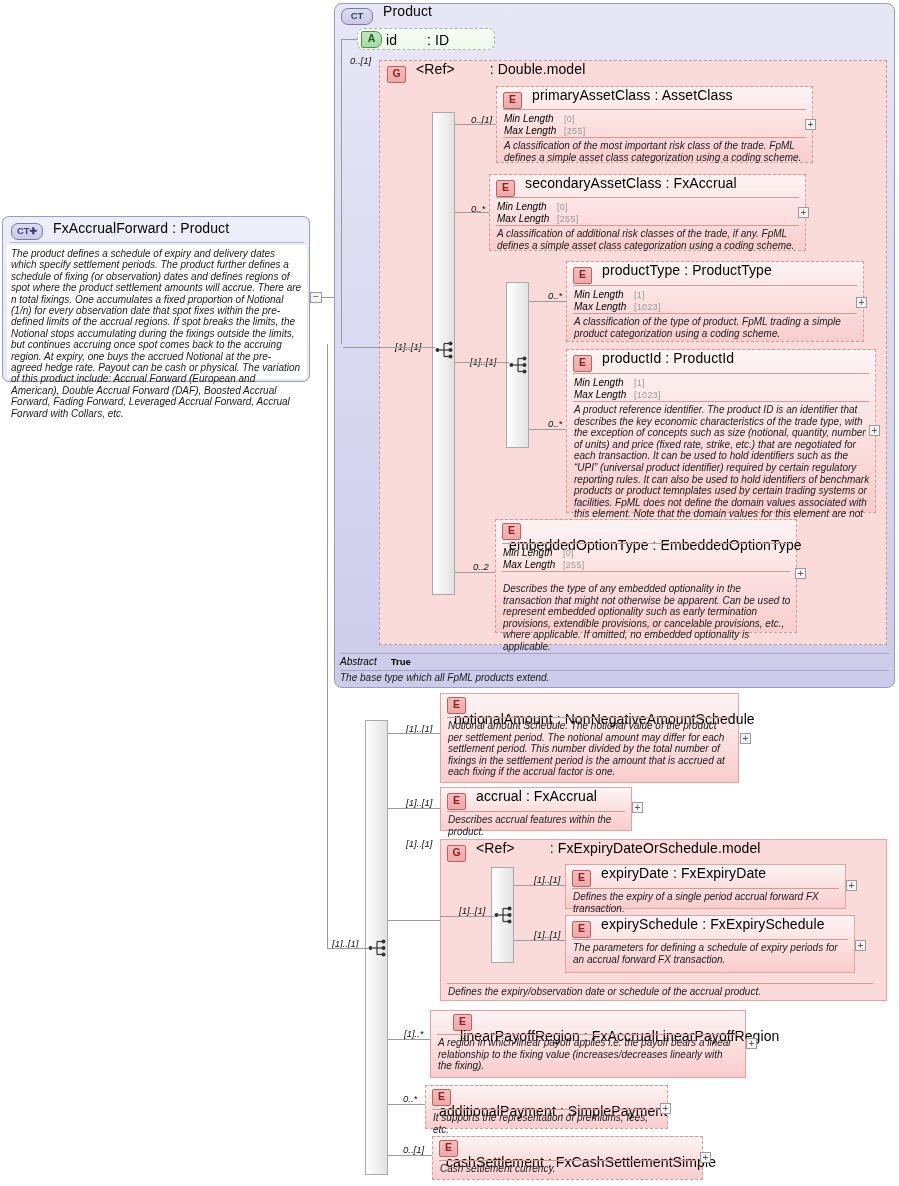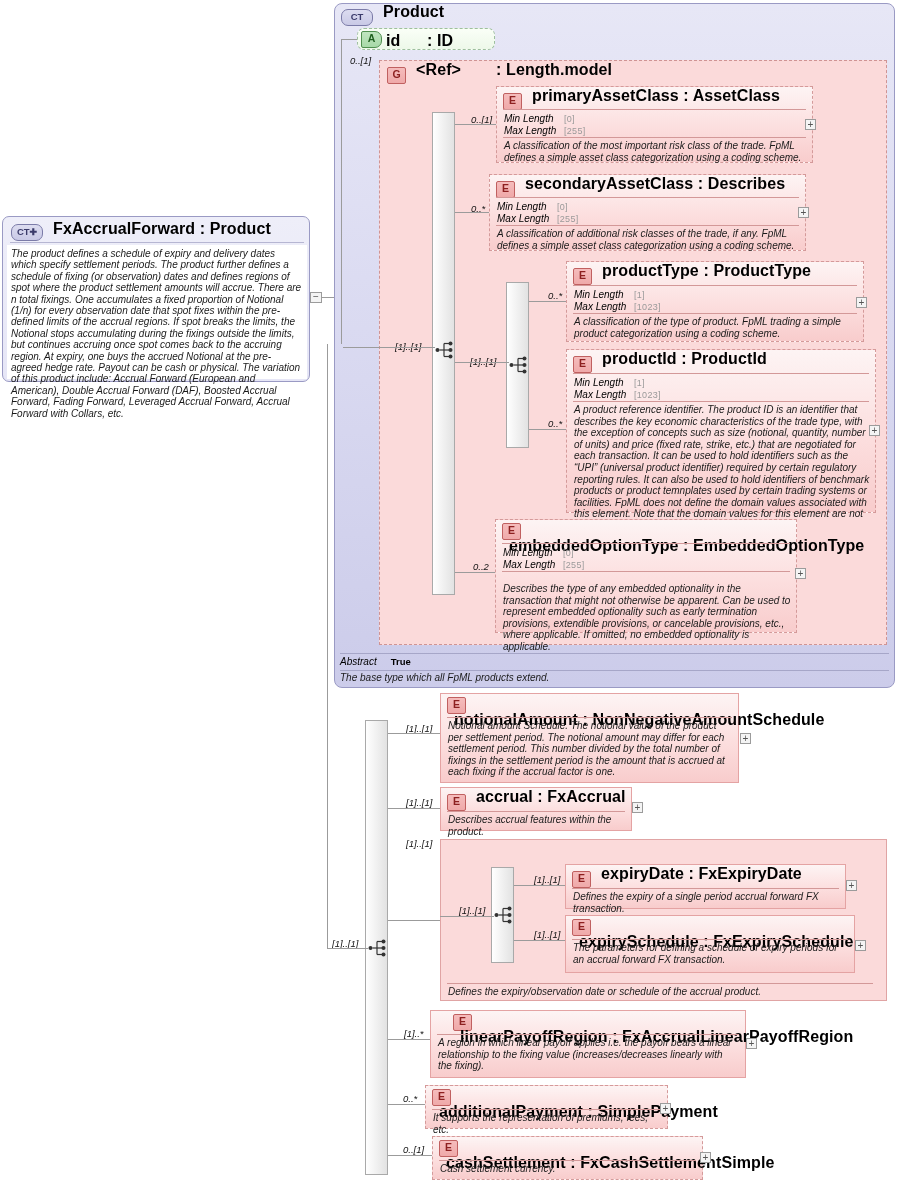--- a/index.html
+++ b/index.html
@@ -3,21 +3,21 @@
 <meta charset="utf-8">
 <style>
   html,body{margin:0;padding:0;background:#ffffff;}
   body{
     font-family:"Liberation Sans", sans-serif;
     width:899px;height:1186px;position:relative;overflow:hidden;
     font-size:11px;color:#000;
   }
   .stage{position:absolute;left:0;top:0;width:899px;height:1186px;}
   .abs{position:absolute;box-sizing:border-box;}
-  .hdr{font-weight:bold;font-size:16px;letter-spacing:.1px;white-space:nowrap;}
+  .hdr{font-weight:normal;font-size:14px;letter-spacing:.1px;white-space:nowrap;}
   .desc{font-style:italic;font-size:10px;line-height:11.6px;color:#1a1a1a;}
   .prop{font-style:italic;font-size:10px;}
   .propval{font-style:normal;font-size:9px;color:#9a9a9a;letter-spacing:.3px;}
   .card{font-style:italic;font-size:9.5px;color:#111;white-space:nowrap;}
 
   
   .tag{display:inline-block;text-align:center;font-weight:bold;font-size:10.5px;
        line-height:13px;vertical-align:middle;}
   .tag-e{width:17px;height:15px;border:1px solid #c06060;
          background:linear-gradient(180deg,#f5bcbc,#efa9a9);color:#8d2020;border-radius:2px;}
@@ -122,21 +122,21 @@
   <div class="abs card" style="left:350px;top:55px;">0..[1]</div>
 
   <div class="abs gbox" style="left:379px;top:60px;width:508px;height:585px;"></div>
   <div class="abs" style="left:387px;top:64px;">
     <span class="tag tag-g">
       <span>G</span>
     </span>
     <span class="hdr" style="margin-left:7px;position:relative;top:-3px;">&lt;Ref&gt;</span>
     <span class="hdr" style="margin-left:32px;position:relative;top:-3px;">
       <span>:</span>
-      <span>Length.model</span>
+      <span>Double.model</span>
     </span>
   </div>
 
   <div class="abs seqcol" style="left:432px;top:112px;width:23px;height:483px;"></div>
   <div class="abs" style="left:435px;top:340px;width:22px;height:20px;">
     <svg width="22" height="20" viewBox="0 0 22 20">
       <circle cx="2.5" cy="10" r="2" fill="#333"></circle>
       <line x1="4.5" y1="10" x2="9" y2="10" stroke="#333" stroke-width="1.2"></line>
       <line x1="9" y1="3.5" x2="9" y2="16.5" stroke="#333" stroke-width="1.2"></line>
       <line x1="9" y1="3.5" x2="14" y2="3.5" stroke="#333" stroke-width="1.2"></line>
@@ -186,21 +186,21 @@
   <div class="abs ln lnh" style="left:455px;top:124px;width:41px;height:1px;"></div>
   <div class="abs plus" style="left:805px;top:119px;">
     <span>+</span>
   </div>
 
   <div class="abs ebox-dash" style="left:489px;top:174px;width:317px;height:77px;">
     <div style="padding:3px 0 0 6px;">
       <span class="tag tag-e">
         <span>E</span>
       </span>
-      <span class="hdr" style="margin-left:7px;position:relative;top:-3px;">secondaryAssetClass : Describes</span>
+      <span class="hdr" style="margin-left:7px;position:relative;top:-3px;">secondaryAssetClass : FxAccrual</span>
     </div>
     <div class="abs sep" style="left:6px;top:22px;width:303px;"></div>
     <div class="abs" style="left:7px;top:25px;">
       <div><span class="prop" style="display:inline-block;width:60px;">Min Length</span><span class="propval">[0]</span></div>
       <div><span class="prop" style="display:inline-block;width:60px;">Max Length</span><span class="propval">[255]</span></div>
     </div>
     <div class="abs sep" style="left:6px;top:50px;width:303px;"></div>
     <div class="abs desc" style="left:7px;top:53px;width:302px;">A classification of additional risk classes of the trade, if any. FpML defines a simple asset class categorization using a coding scheme.</div>
   </div>
   <div class="abs card" style="left:471px;top:203px;">0..*</div>
@@ -324,20 +324,30 @@
     <div class="abs sep" style="left:6px;top:23px;width:178px;"></div>
     <div class="abs desc" style="left:7px;top:26px;width:178px;">Describes accrual features within the product.</div>
   </div>
   <div class="abs card" style="left:406px;top:797px;">[1]..[1]</div>
   <div class="abs ln lnh" style="left:388px;top:808px;width:52px;height:1px;"></div>
   <div class="abs plus" style="left:632px;top:802px;">
     <span>+</span>
   </div>
 
   <div class="abs gbox-solid" style="left:440px;top:839px;width:447px;height:162px;"></div>
+  <div class="abs" style="left:447px;top:843px;">
+    <span class="tag tag-g">
+      <span>G</span>
+    </span>
+    <span class="hdr" style="margin-left:7px;position:relative;top:-3px;">&lt;Ref&gt;</span>
+    <span class="hdr" style="margin-left:32px;position:relative;top:-3px;">
+      <span>:</span>
+      <span>FxExpiryDateOrSchedule.model</span>
+    </span>
+  </div>
   <div class="abs card" style="left:406px;top:838px;">[1]..[1]</div>
   <div class="abs ln lnh" style="left:388px;top:920px;width:52px;height:1px;"></div>
 
   <div class="abs seqcol" style="left:491px;top:867px;width:23px;height:96px;"></div>
   <div class="abs" style="left:494px;top:905px;width:22px;height:20px;">
     <svg width="22" height="20" viewBox="0 0 22 20">
       <circle cx="2.5" cy="10" r="2" fill="#333"></circle>
       <line x1="4.5" y1="10" x2="9" y2="10" stroke="#333" stroke-width="1.2"></line>
       <line x1="9" y1="3.5" x2="9" y2="16.5" stroke="#333" stroke-width="1.2"></line>
       <line x1="9" y1="3.5" x2="14" y2="3.5" stroke="#333" stroke-width="1.2"></line>

